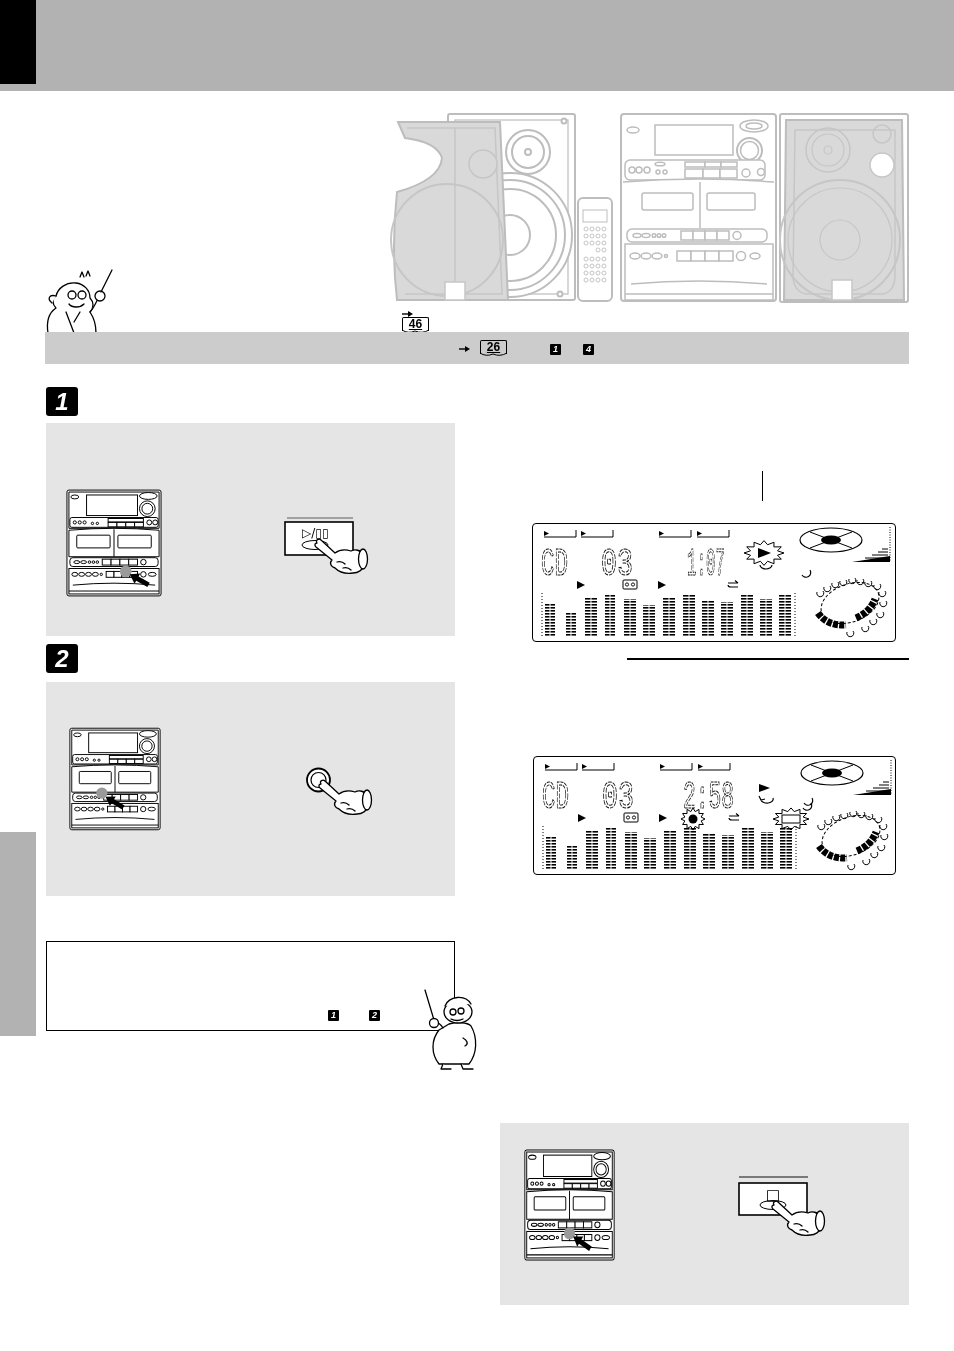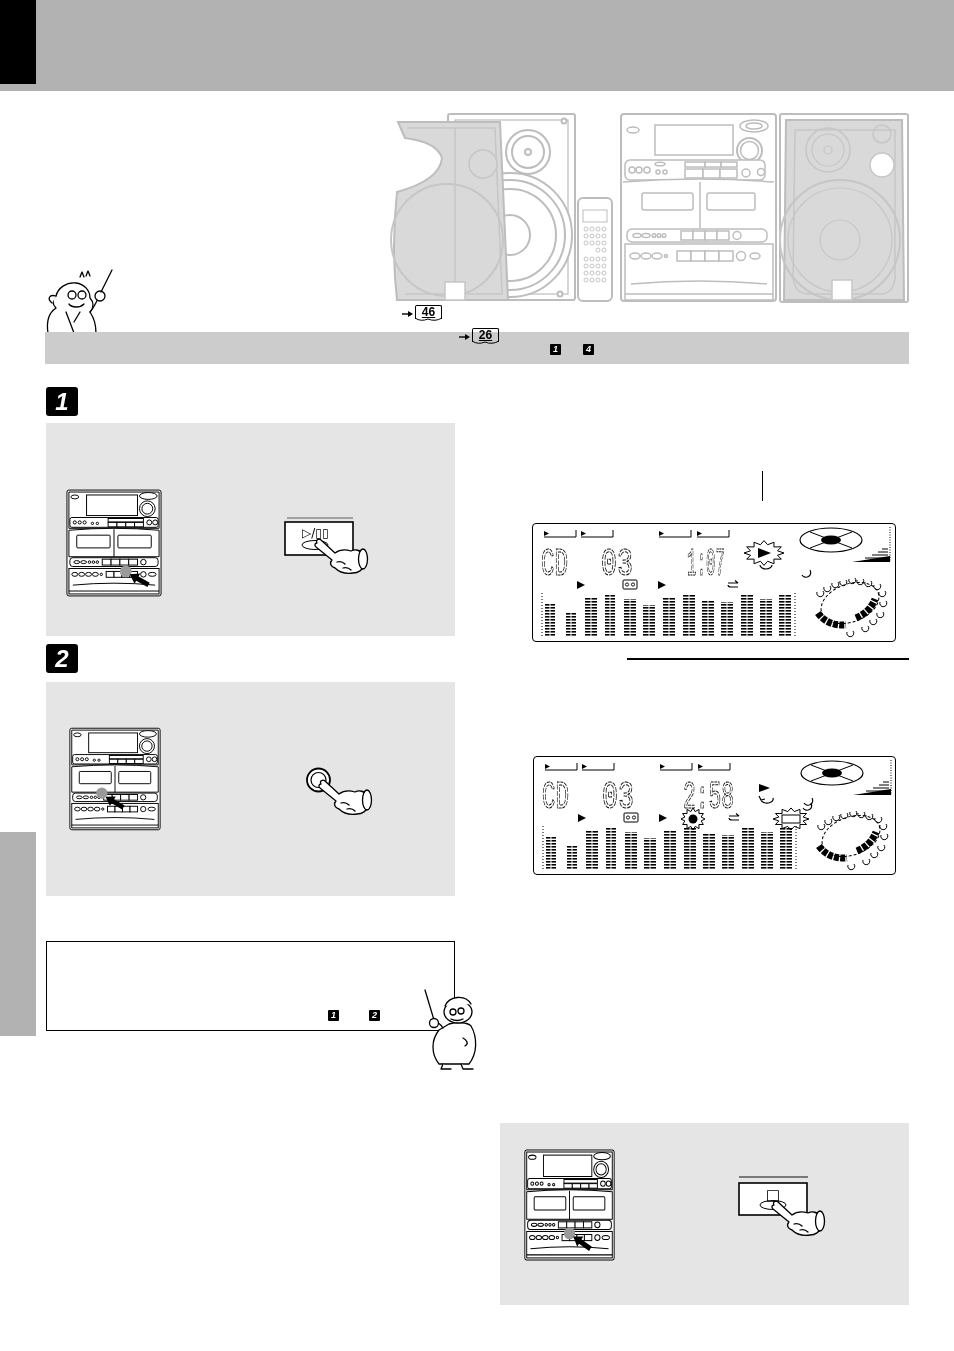--- a/index.html
+++ b/index.html
@@ -328,21 +328,21 @@
     <circle cx="443" cy="42" r="4" fill="none" stroke="#c6c6c6" stroke-width="1.2"></circle>
     <circle cx="497" cy="26" r="9" fill="none" stroke="#c6c6c6" stroke-width="1.5"></circle>
     <circle cx="497" cy="57" r="12" fill="#fff" stroke="#c6c6c6" stroke-width="1.5"></circle>
     <circle cx="455" cy="132" r="60" fill="none" stroke="#c6c6c6" stroke-width="2"></circle>
     <circle cx="455" cy="132" r="52" fill="none" stroke="#c6c6c6" stroke-width="1.2"></circle>
     <circle cx="455" cy="132" r="20" fill="none" stroke="#c6c6c6" stroke-width="1.2"></circle>
     <rect x="447" y="172" width="20" height="20" fill="#fff" stroke="#c6c6c6" stroke-width="1.5"></rect>
   </g>
 </svg>
 
-<div class="abs page-ref" style="left:402px;top:305px;">
+<div class="abs page-ref" style="left:402px;top:305px;flex-direction:column;">
   <svg class="ref-arrow" width="11" height="6" viewBox="0 0 11 6">
     <line x1="0" y1="3" x2="7" y2="3" stroke="#000" stroke-width="1.4"></line>
     <polygon points="6,0 11,3 6,6" fill="#000"></polygon>
   </svg>
   <div class="ref-book">
     <span class="ref-num">46</span>
     <svg class="ref-wave" width="27" height="5" viewBox="0 0 27 5">
         <path d="M0 1 Q6 5 13 2 Q20 5 27 1" fill="none" stroke="#000" stroke-width="1"></path>
       </svg>
   </div>
@@ -357,21 +357,21 @@
     <path d="M25 36 C28 40 36 40 40 36"></path>
     <path d="M22 44 L30 65 M36 44 L30 54"></path>
     <path d="M46 44 C50 40 52 34 54 31"></path>
     <circle cx="56" cy="28" r="5"></circle>
     <line x1="57" y1="24" x2="68" y2="2"></line>
     <path d="M36 9 l2 -5 l2 5 M42 8 l2 -5 l2 5" fill="none"></path>
   </g>
 </svg>
 
 <div class="abs band"></div>
-<div class="abs page-ref" style="left:459px;top:328px;">
+<div class="abs page-ref" style="left:459px;top:340px;gap:8px;">
   <svg class="ref-arrow" width="11" height="6" viewBox="0 0 11 6">
     <line x1="0" y1="3" x2="7" y2="3" stroke="#000" stroke-width="1.4"></line>
     <polygon points="6,0 11,3 6,6" fill="#000"></polygon>
   </svg>
   <div class="ref-book">
     <span class="ref-num">26</span>
     <svg class="ref-wave" width="27" height="5" viewBox="0 0 27 5">
         <path d="M0 1 Q6 5 13 2 Q20 5 27 1" fill="none" stroke="#000" stroke-width="1"></path>
       </svg>
   </div>

